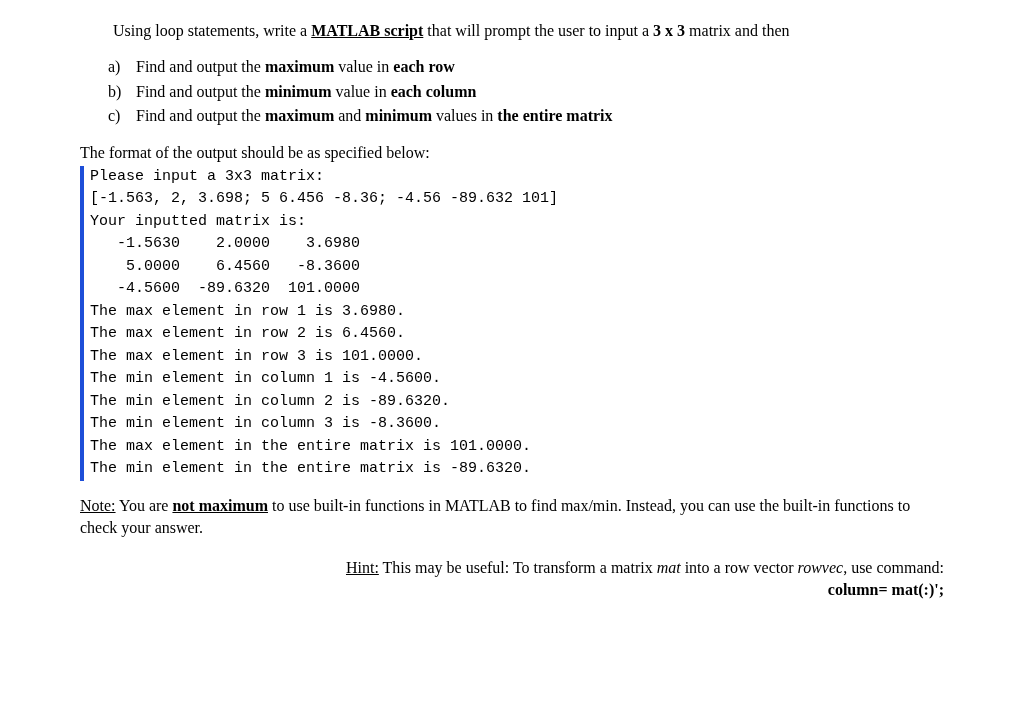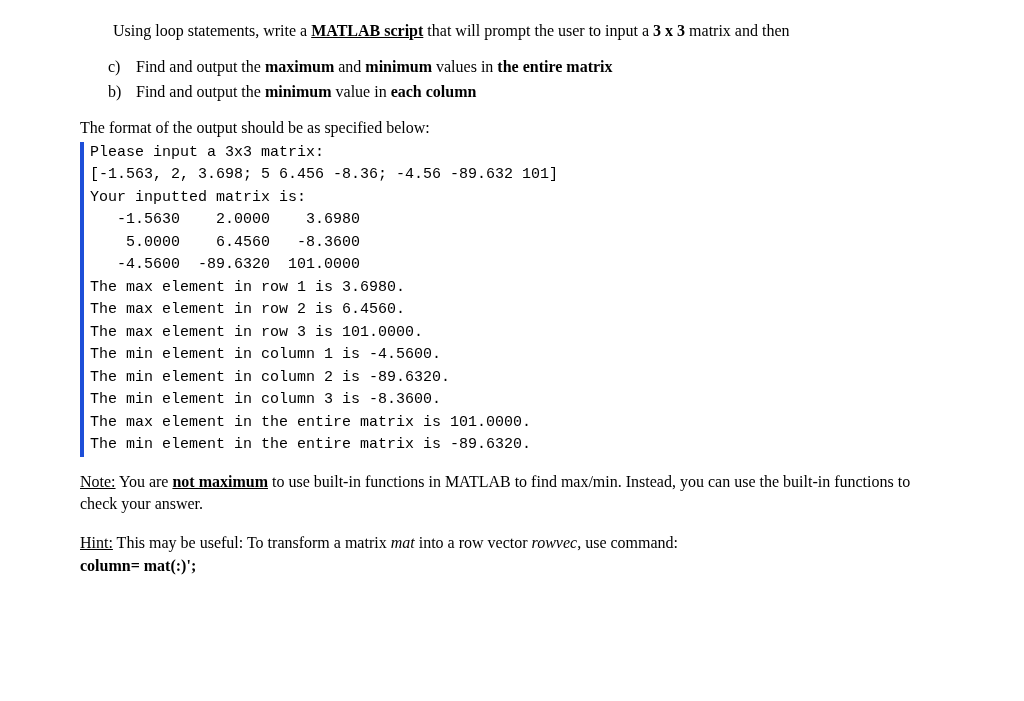--- a/index.html
+++ b/index.html
@@ -39,20 +39,21 @@
       padding-left: 6px;
       margin: 2px 0 14px 0;
       white-space: pre;
     }
     .note {
       margin-top: 14px;
       margin-bottom: 14px;
     }
     .hint {
       margin-top: 17px;
+      text-align: right;
     }
     .u {
       text-decoration: underline;
     }
     .b {
       font-weight: bold;
     }
     .bu {
       font-weight: bold;
       text-decoration: underline;
@@ -63,24 +64,27 @@
   </style>
 </head>
 <body>
 
 <div class="intro">
   <span>Using loop statements, write a </span><span class="bu">MATLAB script</span><span> that will prompt the user to input a </span><span class="b">3 x 3</span><span> matrix and then</span>
 </div>
 
 <div class="list">
   <div class="list-item">
-    <span class="list-marker">c)</span><span>Find and output the </span><span class="b">maximum</span><span> and </span><span class="b">minimum</span><span> values in </span><span class="b">the entire matrix</span>
+    <span class="list-marker">a)</span><span>Find and output the </span><span class="b">maximum</span><span> value in </span><span class="b">each row</span>
   </div>
   <div class="list-item">
     <span class="list-marker">b)</span><span>Find and output the </span><span class="b">minimum</span><span> value in </span><span class="b">each column</span>
+  </div>
+  <div class="list-item">
+    <span class="list-marker">c)</span><span>Find and output the </span><span class="b">maximum</span><span> and </span><span class="b">minimum</span><span> values in </span><span class="b">the entire matrix</span>
   </div>
 </div>
 
 <div class="format-label">The format of the output should be as specified below:</div>
 
 <div class="code-block">Please input a 3x3 matrix:
 [-1.563, 2, 3.698; 5 6.456 -8.36; -4.56 -89.632 101]
 Your inputted matrix is:
    -1.5630    2.0000    3.6980
     5.0000    6.4560   -8.3600

